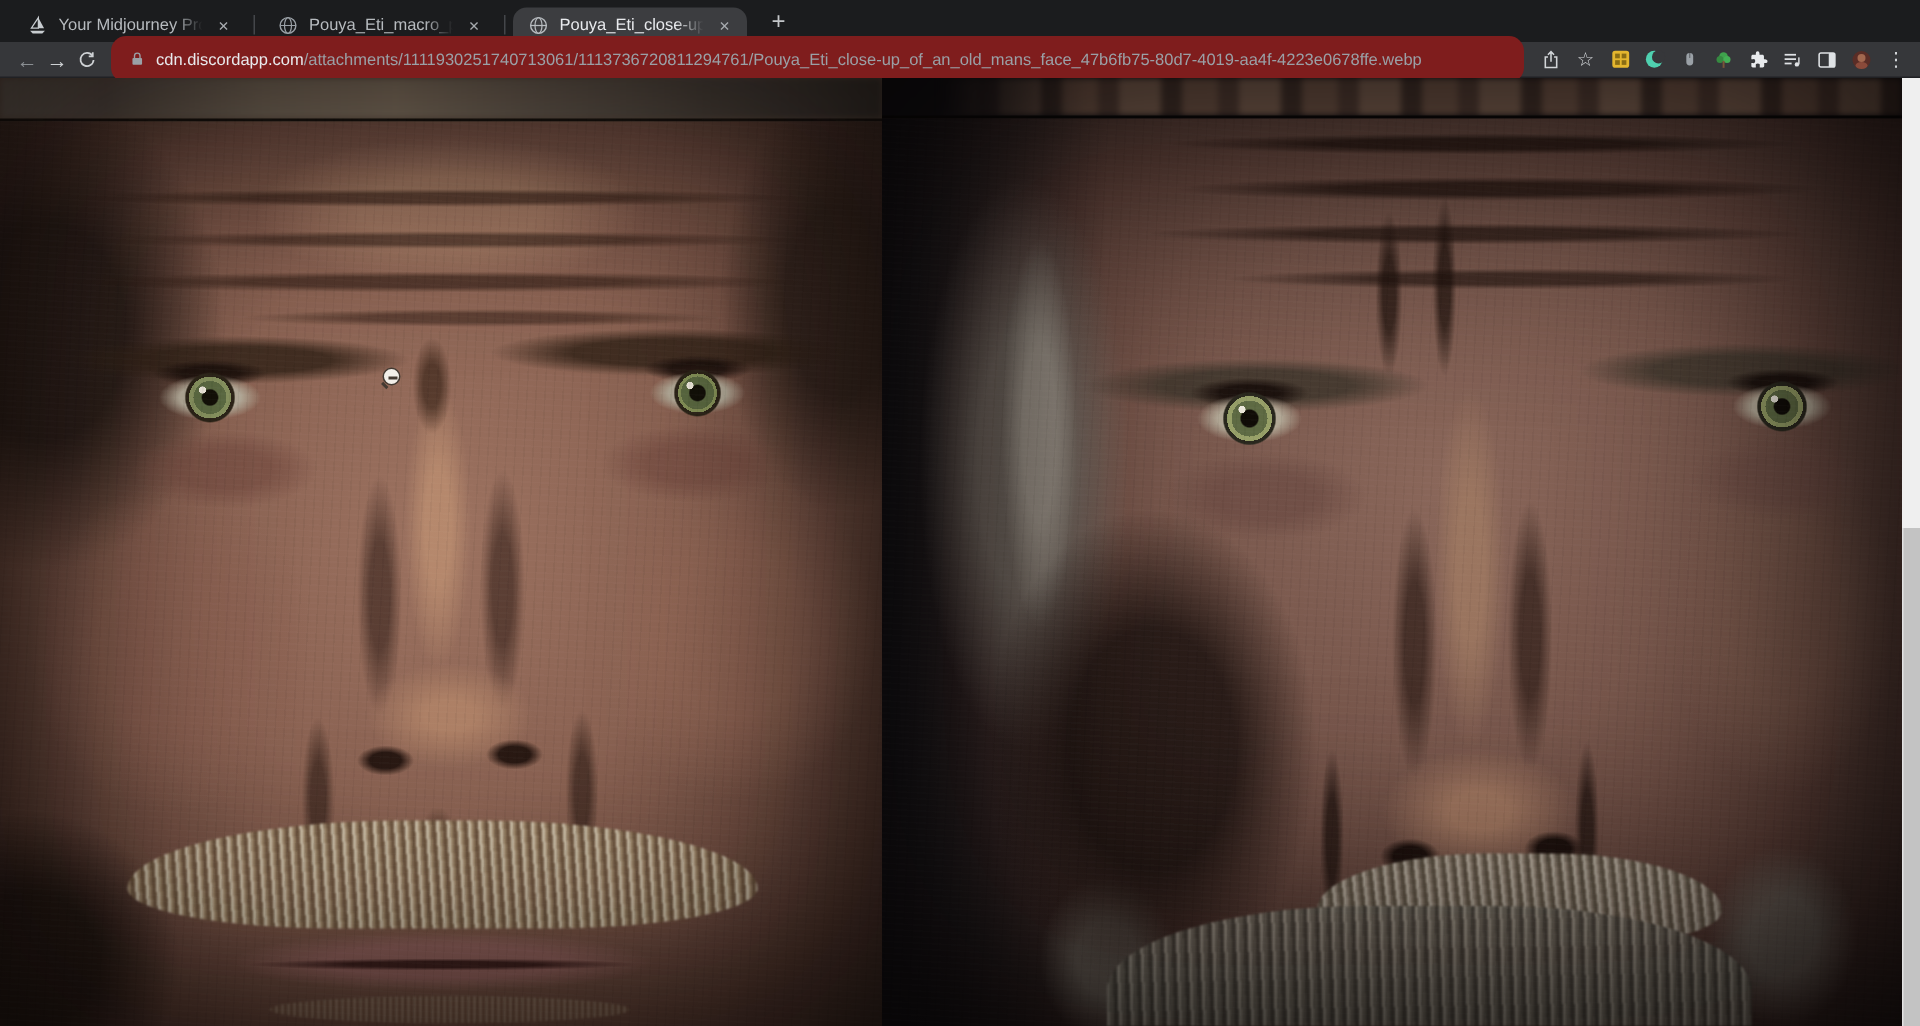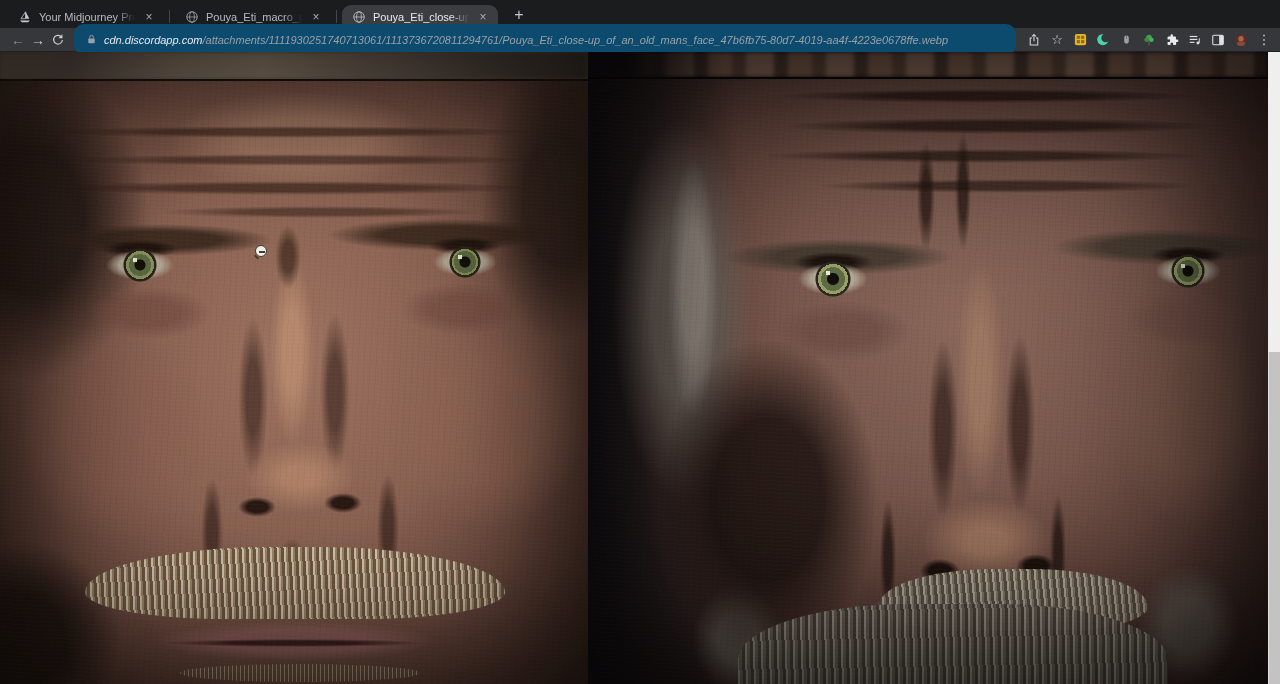--- a/index.html
+++ b/index.html
@@ -24,23 +24,23 @@
             text-align:center; }
 
   
   .toolbar { position:absolute; left:0; top:28px; width:1280px; height:24px;
              background:#36373a; display:flex; align-items:center;
              padding:0 8px; border-bottom:1px solid #202124; }
   .navbtn { width:20px; text-align:center; font-size:14px; flex:none; }
   .back { color:#8a8e92; }
   .fwd  { color:#ced1d4; }
   .reloadbtn { width:20px; flex:none; display:flex; justify-content:center; }
-  .omnibox { flex:1; height:31px; background:#0c4a6e; border-radius:10px;
+  .omnibox { flex:1; height:31px; background:#7f1d1d; border-radius:10px;
              margin:0 10px 0 6px; display:flex; align-items:center;
-             padding:0 12px; overflow:hidden;font-style:italic; }
+             padding:0 12px; overflow:hidden; }
   .omnibox .lock { flex:none; margin-right:7px; display:flex; }
   .urltext { font-size:11px; white-space:nowrap; overflow:hidden; }
   .urldomain { color:#e8eaed; }
   .urlpath { color:#9aa0a6; }
   .rightbar { display:flex; align-items:center; gap:7px; flex:none; }
   .tb-ic { width:16px; height:16px; display:flex; align-items:center;
            justify-content:center; flex:none; }
   .star { color:#d2d5d8; font-size:13px; }
   .dots { color:#d2d5d8; font-size:13px; letter-spacing:0; }
 

